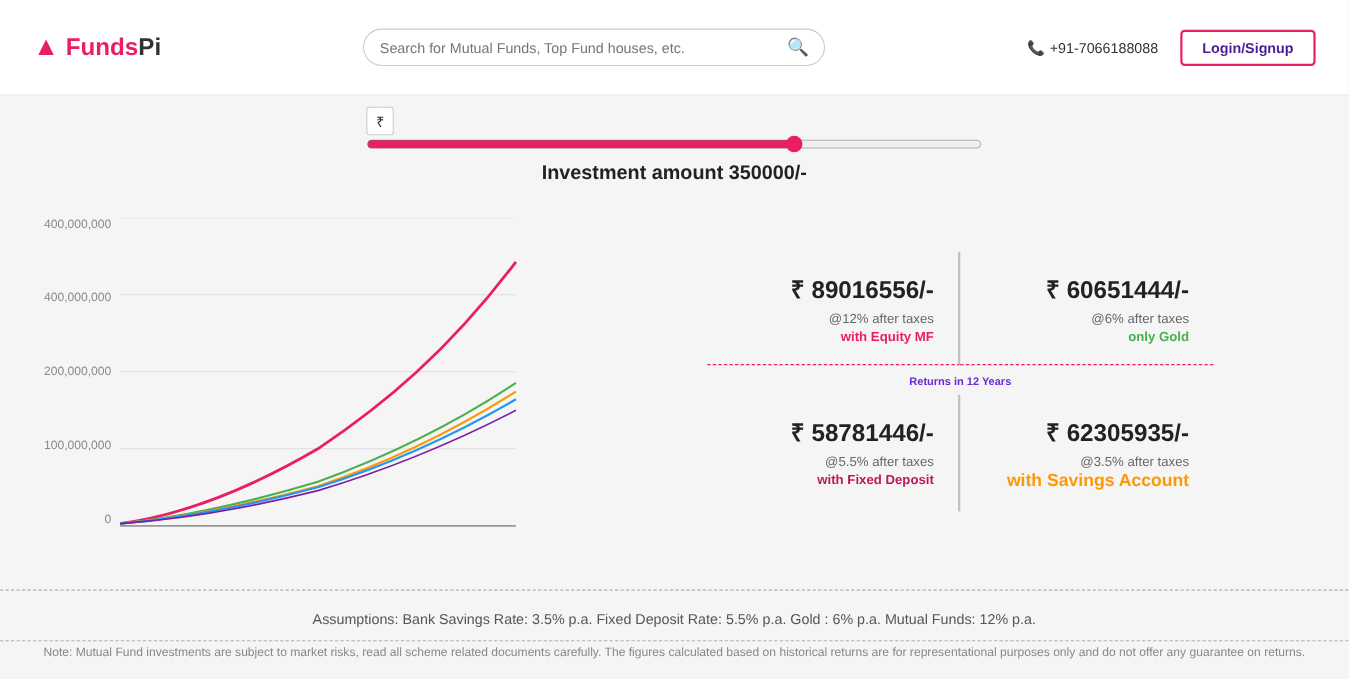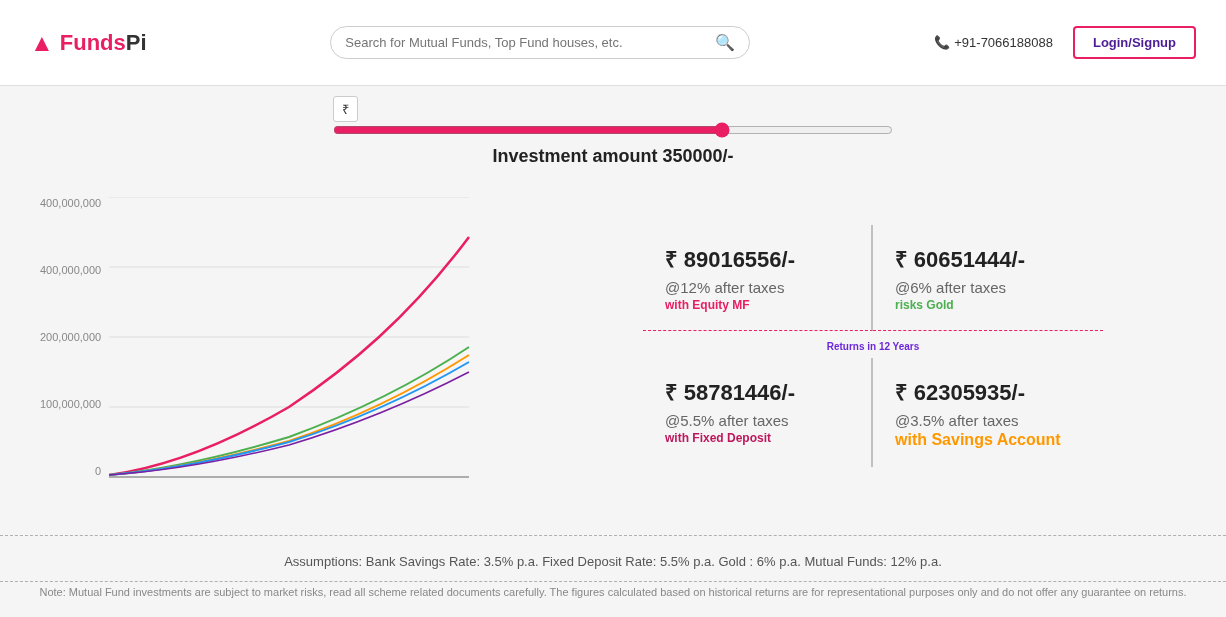--- a/index.html
+++ b/index.html
@@ -164,36 +164,36 @@
       padding: 0 20px;
     }
     .returns-grid {
       display: grid;
       grid-template-columns: 1fr 1fr;
       width: 100%;
       max-width: 460px;
     }
     .return-cell {
       padding: 18px 22px;
-      text-align: left;
+      text-align: right;
     }
     .return-cell.border-right {
       border-right: 2px solid #c0c0c0;
     }
     .return-cell.border-bottom {
       border-bottom: 1px dashed #e91e63;
     }
     .return-amount {
       font-size: 22px;
       font-weight: 700;
       color: #222;
       margin-bottom: 6px;
     }
     .return-rate {
-      font-size: 15px;
+      font-size: 12px;
       color: #666;
       margin-bottom: 2px;
     }
     .return-type-eq { color: #e91e63; font-size: 12px; font-weight: 600; }
     .return-type-gold { color: #4caf50; font-size: 12px; font-weight: 600; }
     .return-type-fd { color: #be185d; font-size: 12px; font-weight: 600; }
     .return-type-sa { color: #ff9800; font-size: 16px; font-weight: 600; }
 
     .returns-label-row {
       grid-column: 1 / 3;
@@ -321,21 +321,21 @@
       <div class="returns-grid">
 
         <div class="return-cell border-right border-bottom">
           <div class="return-amount">₹ 89016556/-</div>
           <div class="return-rate">@12% after taxes</div>
           <div class="return-type-eq">with Equity MF</div>
         </div>
         <div class="return-cell border-bottom">
           <div class="return-amount">₹ 60651444/-</div>
           <div class="return-rate">@6% after taxes</div>
-          <div class="return-type-gold">risks Gold</div>
+          <div class="return-type-gold">only Gold</div>
         </div>
 
         <div class="returns-label-row">Returns in 12 Years</div>
 
         <div class="return-cell border-right">
           <div class="return-amount">₹ 58781446/-</div>
           <div class="return-rate">@5.5% after taxes</div>
           <div class="return-type-fd">with Fixed Deposit</div>
         </div>
         <div class="return-cell">

